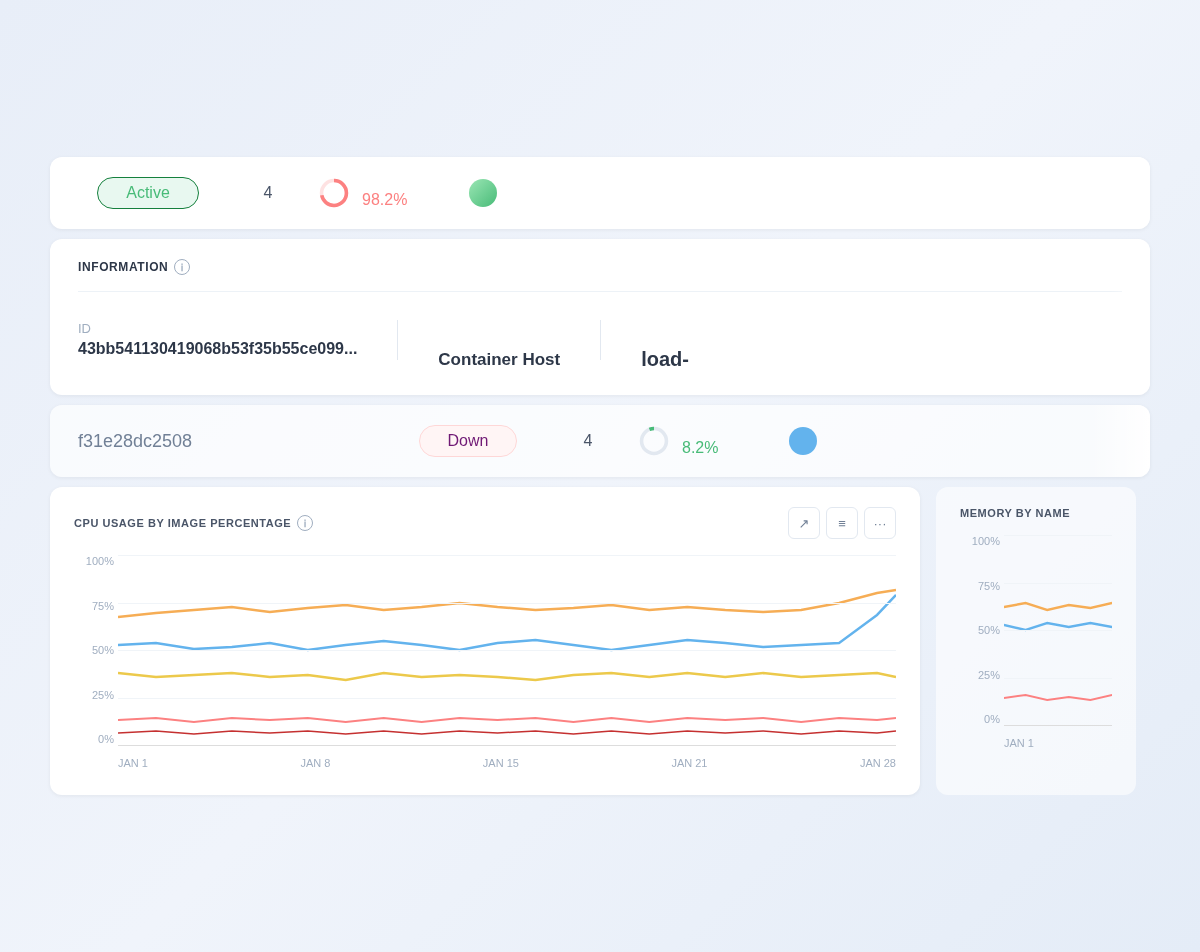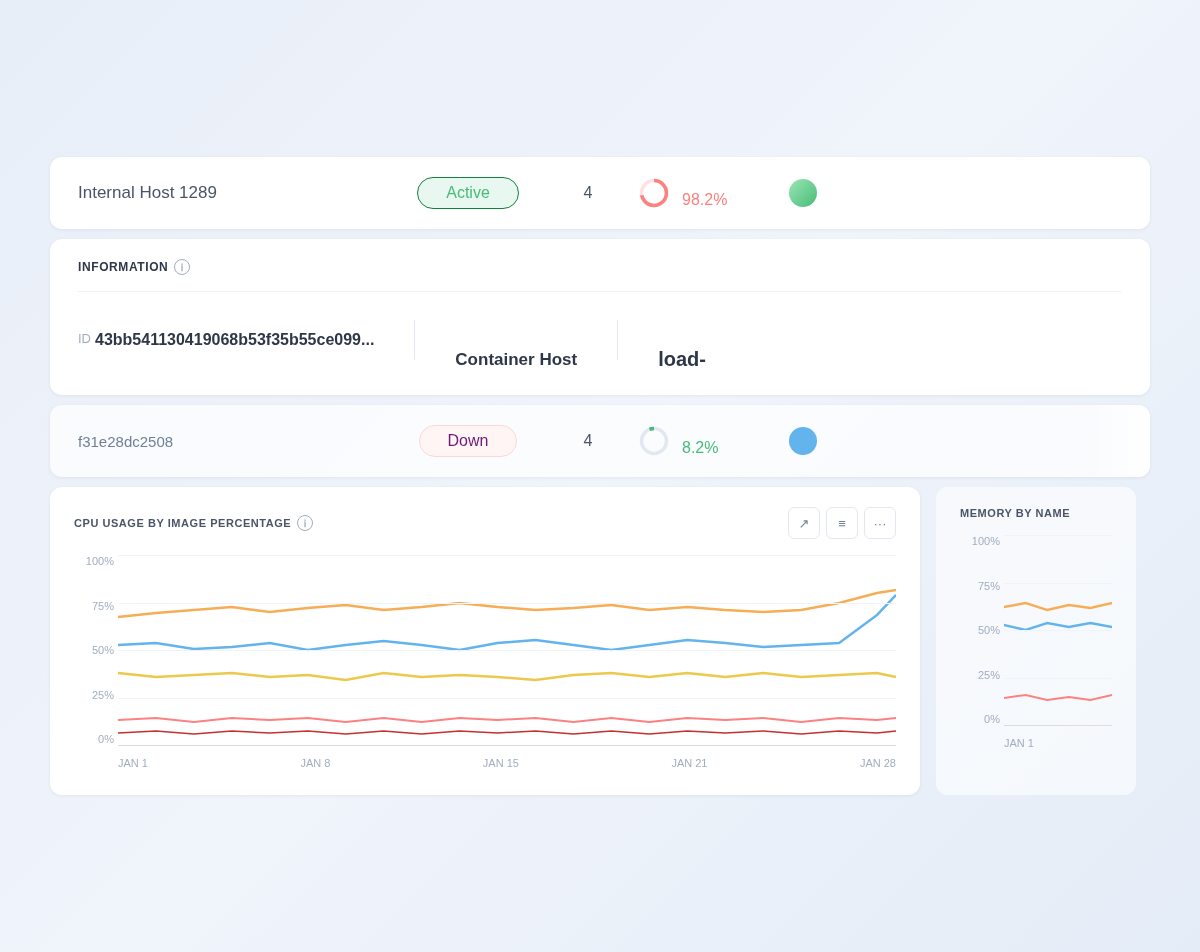--- a/index.html
+++ b/index.html
@@ -140,21 +140,21 @@
       flex-shrink: 0;
     }
     .info-row {
       display: flex;
       align-items: center;
       border-top: 1px solid #edf2f7;
       padding-top: 16px;
     }
     .info-field {
       display: flex;
-      flex-direction: row;
+      flex-direction: column;
       gap: 4px;
     }
     .info-label {
       font-size: 13px;
       color: #a0aec0;
       font-weight: 500;
     }
     .info-value {
       font-size: 16px;
       font-weight: 700;
@@ -172,21 +172,21 @@
       gap: 4px;
       margin-top: 40px;
     }
 
     
     .second-row {
       background: rgba(255,255,255,0.7);
     }
     .host-id {
       color: #718096;
-      font-size: 15px;
+      font-size: 18px;
     }
 
     
     .charts-row {
       display: flex;
       gap: 16px;
       margin-top: 10px;
     }
     .chart-card {
       background: #fff;
@@ -283,21 +283,20 @@
       min-width: 200px;
       overflow: hidden;
     }
   </style>
 </head>
 <body>
 
 <div class="main-container">
 
   <div class="host-row">
-    <span class="host-name">Internal Host 1289</span>
     <div class="status-badge">
       <span class="badge badge-active">Active</span>
     </div>
     <span class="host-count">4</span>
     <div class="cpu-usage">
       <svg class="donut-ring" viewBox="0 0 36 36">
         <circle cx="18" cy="18" r="14" fill="none" stroke="#fee2e2" stroke-width="4"></circle>
         <circle cx="18" cy="18" r="14" fill="none" stroke="#fc8181" stroke-width="4" stroke-dasharray="87.96 100" stroke-dashoffset="25" transform="rotate(-90 18 18)"></circle>
       </svg>
       <span>98.2%</span>

